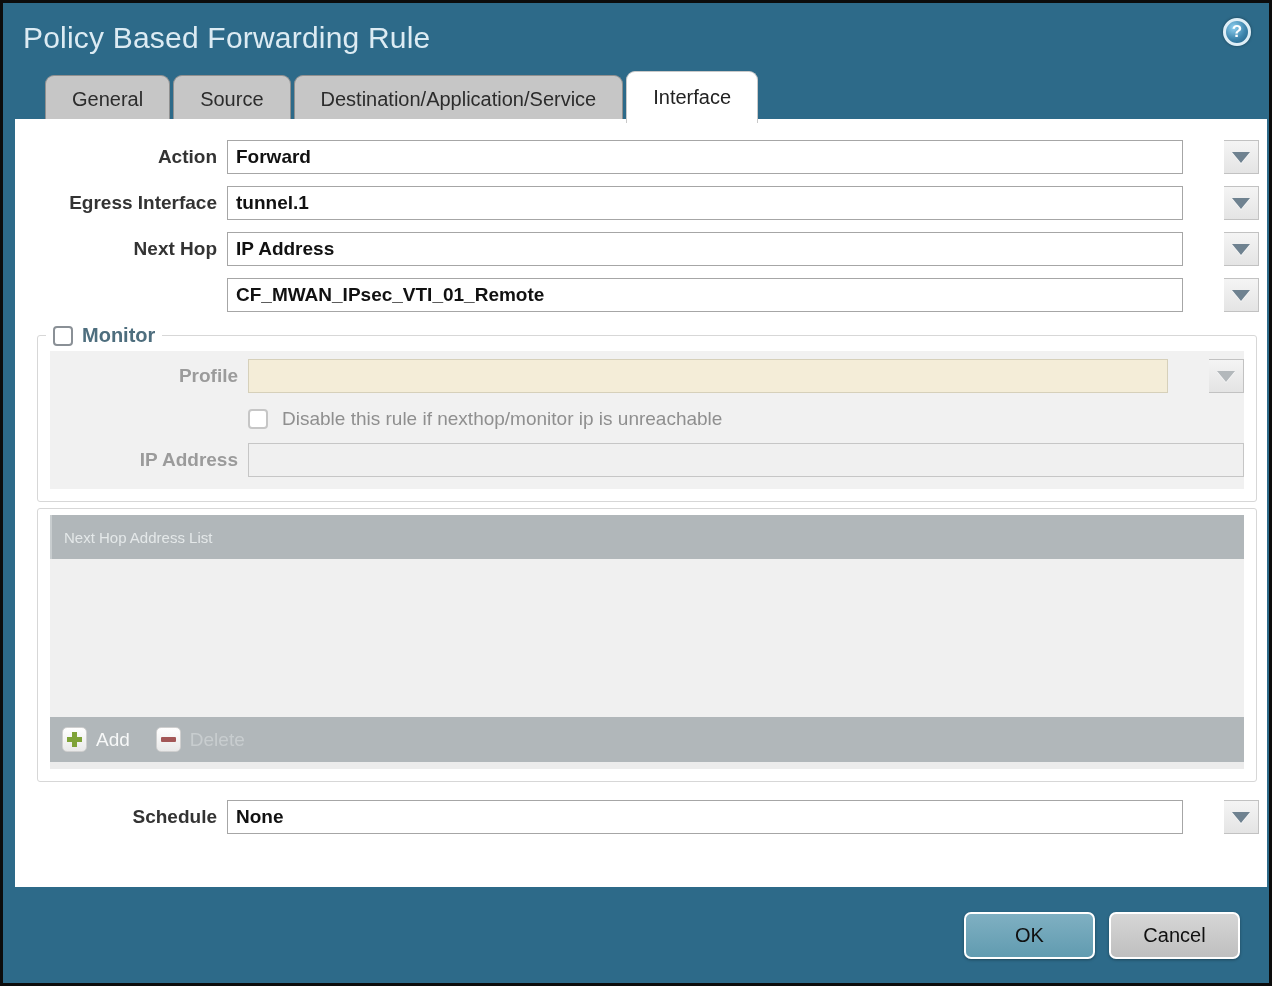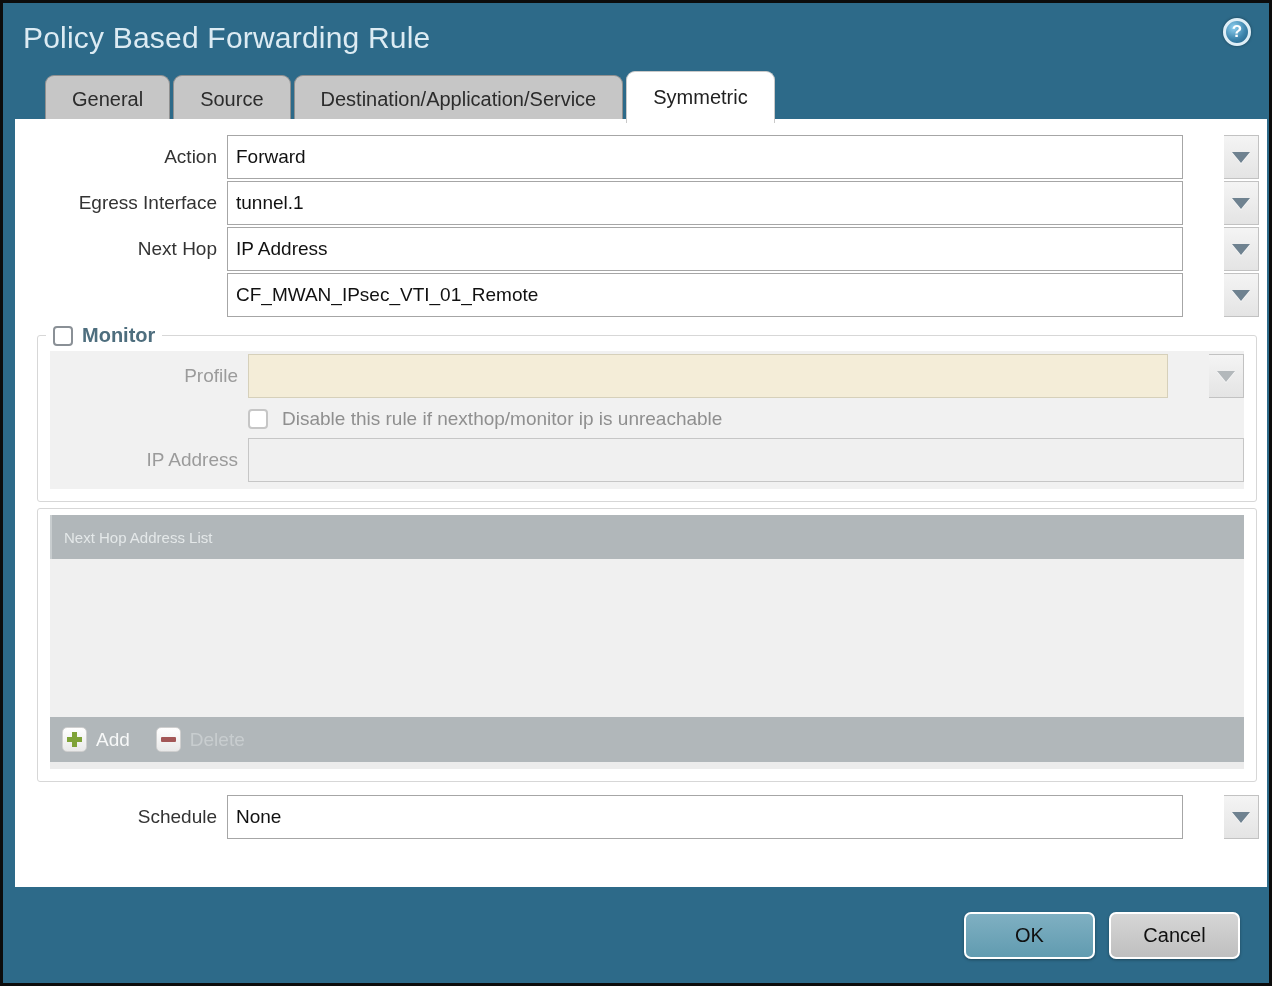--- a/index.html
+++ b/index.html
@@ -34,23 +34,23 @@
     background:#ffffff; height:52px; border-color:#c9c9c9; color:#222;
     position:relative; z-index:3;
   }
 
   
   .content {
     position:absolute; left:12px; top:116px; width:1252px; height:768px;
     background:#ffffff; z-index:2; padding-top:21px;
   }
 
-  .form-row { display:flex; align-items:center; margin:0 8px 12px 0; height:34px; }
+  .form-row { display:flex; align-items:center; margin:0 8px 12px 0; height:34px;font-weight:bold; }
   .form-label { width:212px; text-align:right; padding-right:10px; font-size:19px; color:#333; flex:none; }
-  .field { flex:1; display:flex; height:44px;gap:41px; }
+  .field { flex:1; display:flex; height:34px;gap:41px; }
   .input-box {
     flex:1; border:1px solid #a6a6a6; background:#fff; display:flex; align-items:center;
     padding-left:8px; font-size:19px; color:#111;
   }
   .dd-btn {
     flex:none; width:35px; border:1px solid #c2c2c2; border-left:none;
     background:linear-gradient(#f4f4f4,#e4e4e4);
     display:flex; align-items:center; justify-content:center; cursor:pointer;
   }
   .tri { width:0; height:0; border-left:9px solid transparent; border-right:9px solid transparent; border-top:11px solid #6f8290; filter:drop-shadow(0 1px 0 rgba(255,255,255,0.7)); }
@@ -123,21 +123,21 @@
 
   <div class="title-bar">
     <div class="title">Policy Based Forwarding Rule</div>
     <div class="help-btn">?</div>
   </div>
 
   <div class="tabs">
     <div class="tab">General</div>
     <div class="tab">Source</div>
     <div class="tab">Destination/Application/Service</div>
-    <div class="tab active">Symmetric</div>
+    <div class="tab active">Interface</div>
   </div>
 
   <div class="content">
 
     <div class="form-row">
       <div class="form-label">Action</div>
       <div class="field">
         <div class="input-box">Forward</div>
         <div class="dd-btn">
             <span class="tri"></span>

